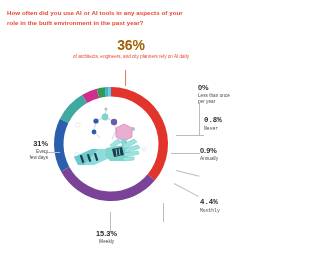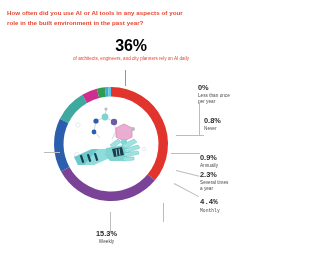--- a/index.html
+++ b/index.html
@@ -17,21 +17,21 @@
     font-size: 6.2px; line-height: 1.55; font-weight: bold;
     color: #E8442F; letter-spacing: .05px;
   }
 
   
   .kpi-wrap {
     position: absolute; left: 72px; top: 38px; width: 118px;
     text-align: center;
   }
   .kpi-number {
-    font-size: 16px; font-weight: bold; color: #000000;
+    font-size: 14px; font-weight: bold; color: #a16207;
     line-height: 1; letter-spacing: -.2px;
   }
   .kpi-sub {
     margin-top: 2px; font-size: 4.6px; line-height: 1.45;
     color: #E8442F; font-weight: normal;
   }
   .kpi-leader {
     position: absolute; left: 124.5px; top: 70px;
     width: 1px; height: 16px; background: #E8442F; opacity:.75;
   }
@@ -53,22 +53,22 @@
   }
   .lbl .cap {
     font-size: 4.7px; color: #4A4A4A; line-height: 1.3;
     margin-top: 1px; white-space: nowrap;
   }
   .lbl.right { text-align: left; }
   .lbl.left  { text-align: right; }
   .lbl.center{ text-align: center; }
 
   .lbl-zero   { left: 198px; top: 84px; }
-  .lbl-never  { left: 204px; top: 117px; }
-  .lbl-annual { left: 200px; top: 154px; }
+  .lbl-never  { left: 204px; top: 117px; font-family: Liberation Mono, monospace; }
+  .lbl-annual { left: 200px; top: 147px; }
   .lbl-sevyr  { left: 200px; top: 171px; }
   .lbl-month  { left: 200px; top: 199px; font-family: Liberation Mono, monospace; }
   .lbl-sevmo  { left: 158px; top: 221px; }
   .lbl-weekly { left: 96px;  top: 230px; }
   .lbl-days   { left: 6px;   top: 140px; width: 42px; }
 
   
   .ll { position: absolute; background: #BCBCBC; }
 </style>
 </head>
@@ -174,33 +174,33 @@
   <div class="lbl right lbl-never">
     <div class="pct">0.8%</div>
     <div class="cap">Never</div>
   </div>
 
   <div class="lbl right lbl-annual">
     <div class="pct">0.9%</div>
     <div class="cap">Annually</div>
   </div>
 
-  <div class="lbl right lbl-sevyr">
-    <div class="pct">2.3%</div>
-    <div class="cap">
-      <span>Several times</span><br>
-      <span>a year</span>
-    </div>
-  </div>
 
   <div class="lbl right lbl-month">
     <div class="pct">4.4%</div>
     <div class="cap">Monthly</div>
   </div>
 
 
   <div class="lbl center lbl-weekly">
     <div class="pct">15.3%</div>
     <div class="cap">Weekly</div>
   </div>
 
+  <div class="lbl left lbl-days">
+    <div class="pct">31%</div>
+    <div class="cap">
+      <span>Every</span><br>
+      <span>few days</span>
+    </div>
+  </div>
 
 </div>
 
 </body></html>

